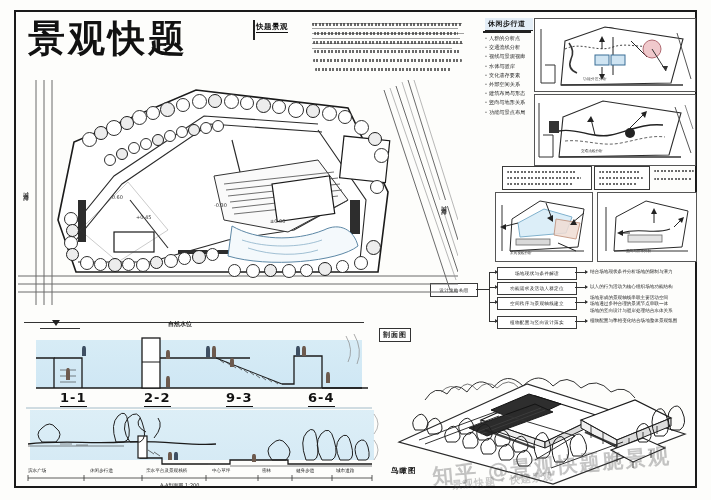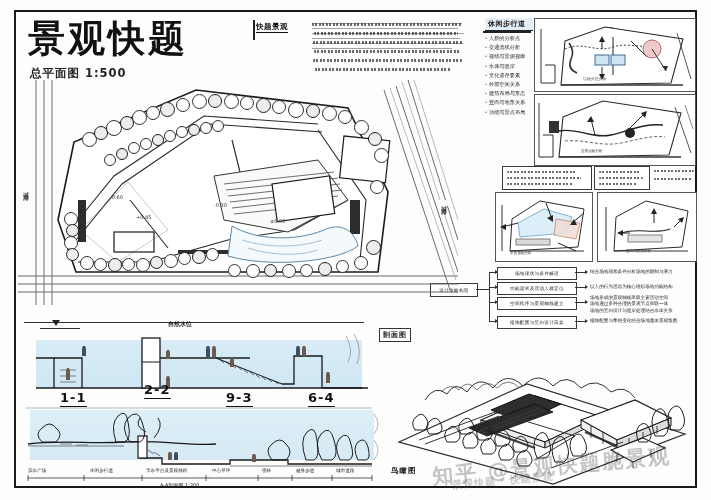--- a/index.html
+++ b/index.html
@@ -66,21 +66,20 @@
                padding:1px 3px;background:#fff;letter-spacing:1px;}
 </style>
 </head>
 <body>
 
 <div id="sheet">
 
   <div id="border"></div>
 
   <div class="title-cn">景观快题</div>
-  <div class="title-sub">总平面图 1:500</div>
 
   <div class="desc-ttl" style="left:256px;top:22px;">
     <span>快题景观</span>
   </div>
   <div class="ink vline" style="left:253px;top:20px;height:20px;background:#222;width:2px;"></div>
   <div class="desc-lines" style="left:312px;top:23px;width:154px;">
     <i style="width:150px"></i>
       <i style="width:146px"></i>
       <i style="width:152px"></i>
     <i style="width:148px"></i>
@@ -423,21 +422,21 @@
     <div class="person" style="left:146px;top:32px;width:4px;height:9px;"></div>
     <div class="person b" style="left:186px;top:28px;width:3.5px;height:11px;"></div>
     <div class="person" style="left:192px;top:28px;width:3.5px;height:11px;"></div>
     <div class="person" style="left:210px;top:40px;width:3.5px;height:9px;"></div>
     <div class="person b" style="left:276px;top:28px;width:3.5px;height:10px;"></div>
     <div class="person" style="left:282px;top:28px;width:3.5px;height:10px;"></div>
     <div class="person" style="left:306px;top:54px;width:4px;height:11px;"></div>
     <div class="person" style="left:146px;top:58px;width:4px;height:11px;"></div>
 
     <div class="sect-lbl" style="left:40px;top:72px;"><u>1-1</u></div>
-    <div class="sect-lbl" style="left:124px;top:64px;"><u>2-2</u></div>
+    <div class="sect-lbl" style="left:124px;top:72px;"><u>2-2</u></div>
     <div class="sect-lbl" style="left:206px;top:72px;"><u>9-3</u></div>
     <div class="sect-lbl" style="left:288px;top:72px;"><u>6-4</u></div>
   </div>
 
   <div class="sect" style="left:20px;top:400px;width:360px;height:88px;">
     <div class="sect-sky" style="left:10px;top:10px;width:344px;height:50px;opacity:.85;"></div>
     <svg width="360" height="88" style="position:absolute;left:0;top:0;">
       <line x1="6" y1="8" x2="352" y2="8" stroke="#8aa9bd" stroke-width=".8"></line>
       <path d="M8,44 C40,40 70,44 104,42 C140,40 170,46 196,44" fill="none" stroke="#1b1b1b" stroke-width="1.3"></path>
       <path d="M120,40 L120,58 L142,58 L142,64 L196,64" fill="none" stroke="#1b1b1b" stroke-width="1.3"></path>

